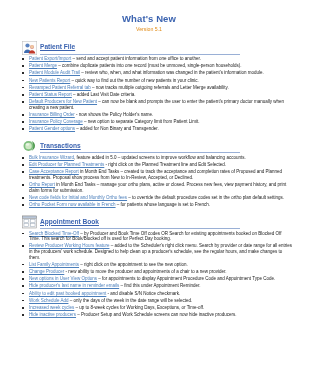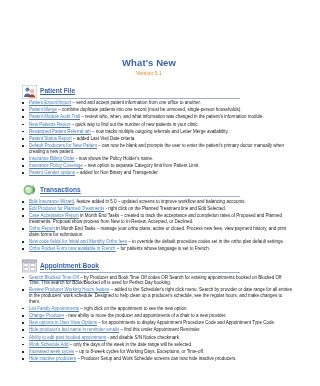--- a/index.html
+++ b/index.html
@@ -22,21 +22,20 @@
   .doc-header {
     text-align: center;
     padding-top: 13px;
   }
   .doc-title {
     font-size: 9.5px;
     font-weight: bold;
     color: #3b63b0;
     letter-spacing: 0.1px;
     line-height: 11px;
-    margin-top: 44px;
   }
   .doc-version {
     font-size: 5.2px;
     color: #e08a15;
     line-height: 8px;
     margin-top: 1px;
   }
 
   
   .section { margin-top: 2px; }

